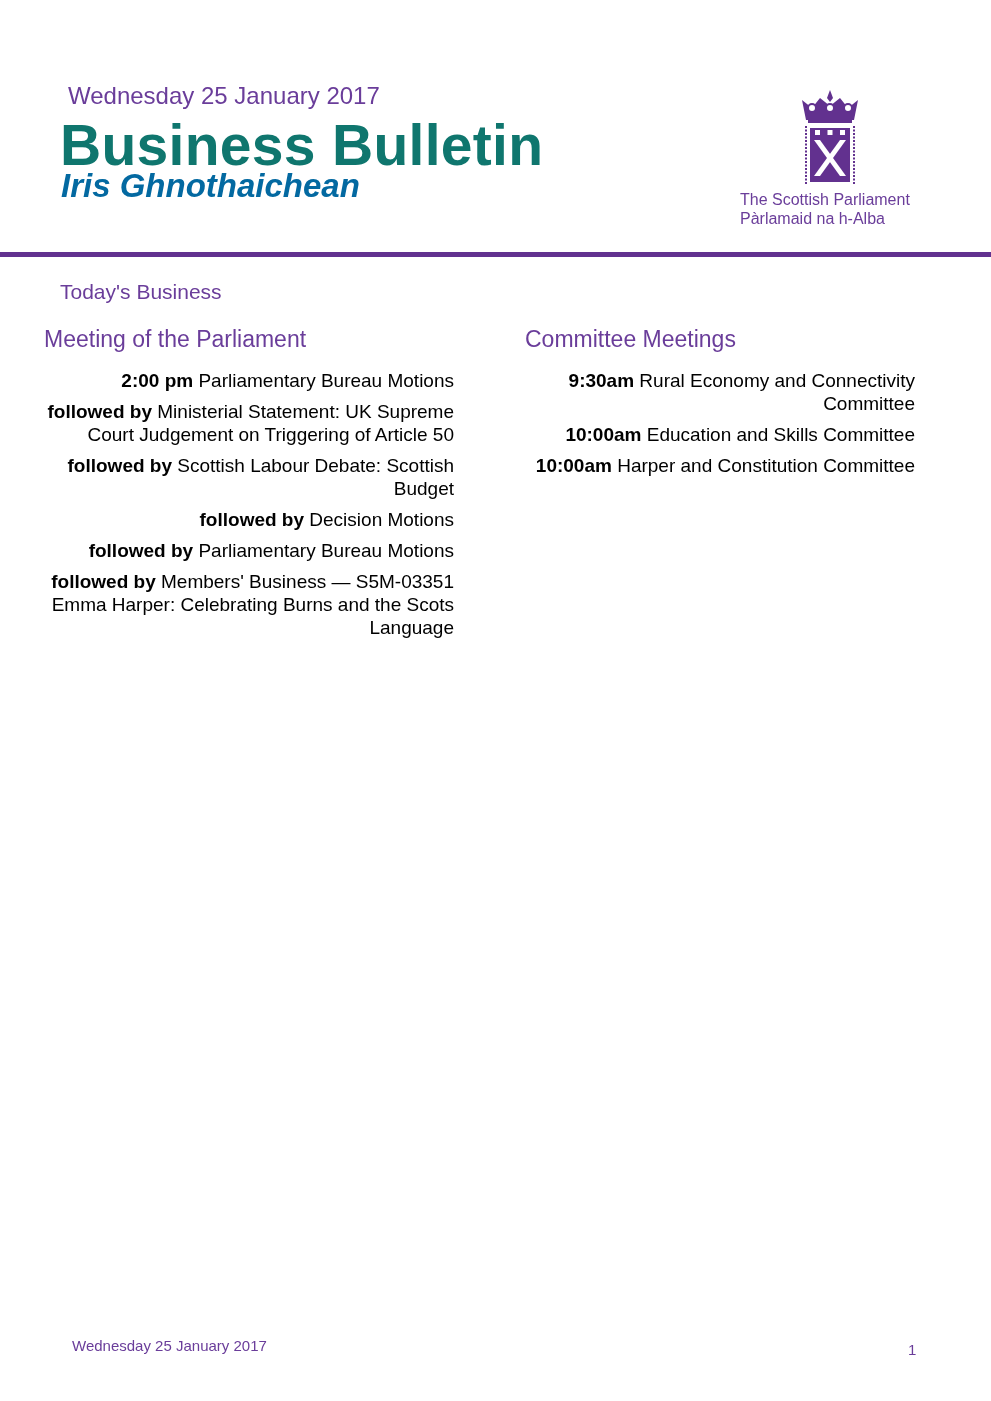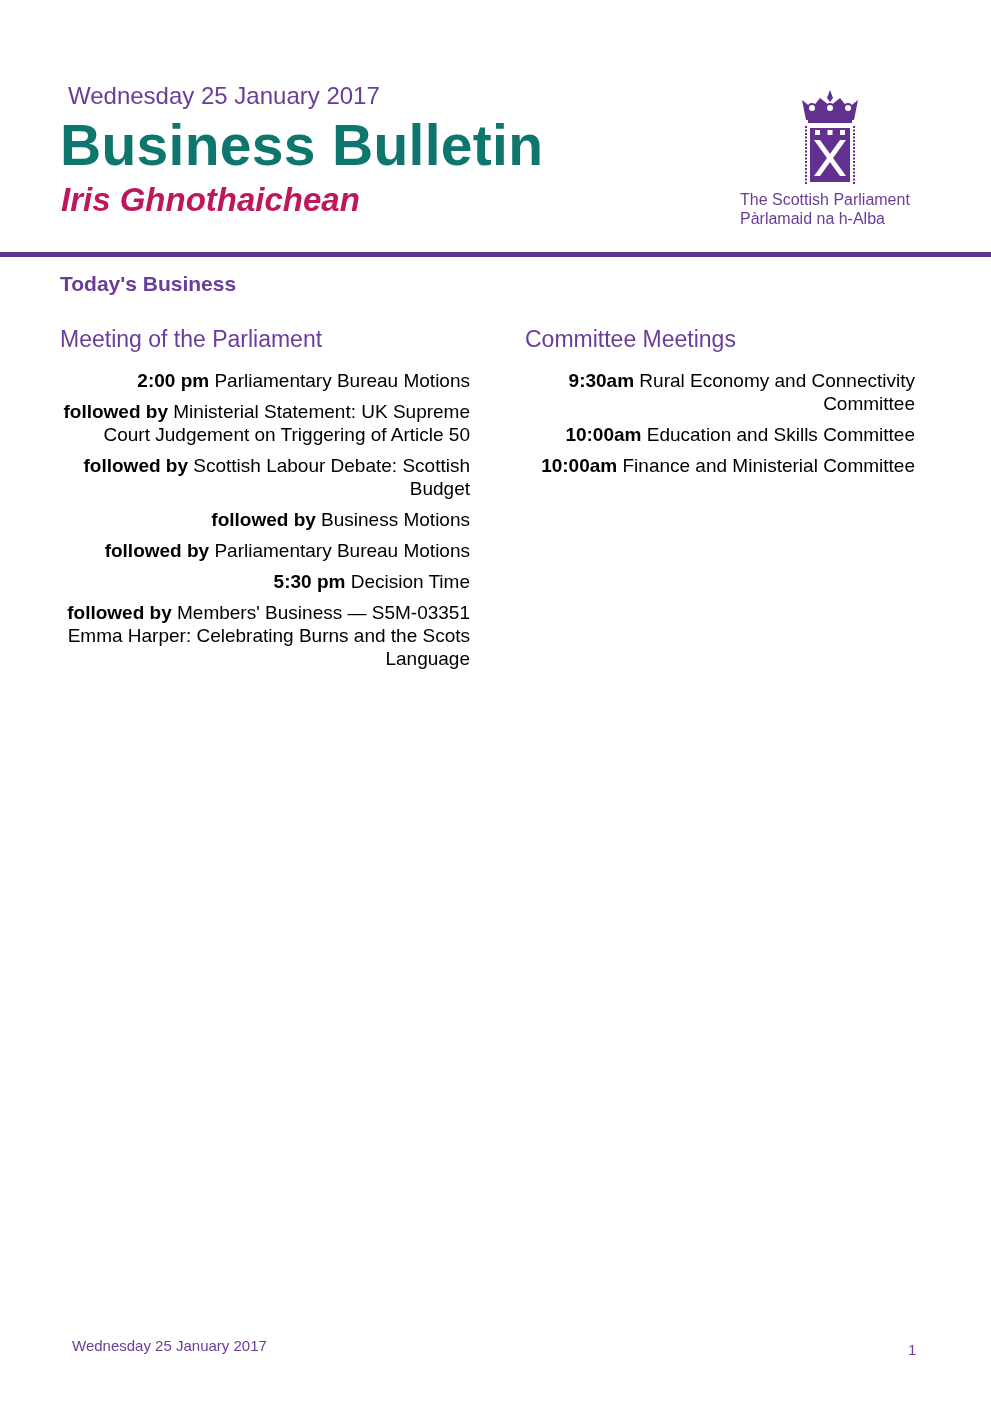--- a/index.html
+++ b/index.html
@@ -1,28 +1,28 @@
 <!DOCTYPE html>
 <html><head>
 <meta charset="utf-8">
 <style>
   html, body { margin: 0; padding: 0; background: #ffffff; }
   body { width: 991px; height: 1401px; position: relative; overflow: hidden;
          font-family: "Liberation Sans", sans-serif; color: #000; }
   .date-top { position: absolute; left: 68px; top: 82px; font-size: 24px; color: #6a3d9a; }
   .title { position: absolute; left: 60px; top: 112px; font-size: 57px; font-weight: bold; color: #0f766e; letter-spacing: 0.3px; }
-  .subtitle { position: absolute; left: 61px; top: 181px; font-size: 33px; font-weight: bold; font-style: italic; color: #be185d; }
+  .subtitle { position: absolute; left: 61px; top: 167px; font-size: 33px; font-weight: bold; font-style: italic; color: #0369a1; }
   .logo { position: absolute; left: 740px; top: 86px; width: 180px; height: 150px; }
   .logo svg { position: absolute; left: 58px; top: 0; }
   .logo-text { position: absolute; left: 0; top: 104px; width: 180px; text-align: left;
                font-size: 16px; color: #6a3d9a; line-height: 19px; }
   .rule { position: absolute; left: 0; top: 252px; width: 991px; height: 5px; background: #62318f; }
-  .today { position: absolute; left: 60px; top: 272px; font-size: 21px; font-weight: bold; color: #6a3d9a; }
+  .today { position: absolute; left: 60px; top: 280px; font-size: 21px; font-weight: normal; color: #6a3d9a; }
   .col { position: absolute; top: 325px; width: 410px; }
-  .col.left { left: 60px; }
+  .col.left { left: 44px; }
   .col.right { left: 525px; width: 390px; }
   .col h2 { margin: 0 0 16px 0; font-size: 23px; font-weight: normal; color: #6a3d9a; line-height: 28px; }
   .entry { font-size: 19px; line-height: 23px; margin-bottom: 8px; text-align: right; }
   .entry b { font-weight: bold; }
   .footer-date { position: absolute; left: 72px; top: 1337px; font-size: 15px; color: #6a3d9a; }
   .page-num { position: absolute; left: 908px; top: 1341px; font-size: 15px; color: #6a3d9a; }
 </style>
 </head>
 <body>
 
@@ -59,27 +59,26 @@
 
 <div class="rule"></div>
 
 <div class="today">Today's Business</div>
 
 <div class="col left">
   <h2>Meeting of the Parliament</h2>
   <div class="entry"><b>2:00 pm</b> <span>Parliamentary Bureau Motions</span></div>
   <div class="entry"><b>followed by</b> <span>Ministerial Statement: UK Supreme Court Judgement on Triggering of Article 50</span></div>
   <div class="entry"><b>followed by</b> <span>Scottish Labour Debate: Scottish Budget</span></div>
-  <div class="entry"><b>followed by</b> <span>Business Motions</span></div>
+  <div class="entry"><b>followed by</b> <span>Decision Motions</span></div>
   <div class="entry"><b>followed by</b> <span>Parliamentary Bureau Motions</span></div>
-  <div class="entry"><b>5:30 pm</b> <span>Decision Time</span></div>
   <div class="entry"><b>followed by</b> <span>Members' Business — S5M-03351 Emma Harper: Celebrating Burns and the Scots Language</span></div>
 </div>
 
 <div class="col right">
   <h2>Committee Meetings</h2>
   <div class="entry"><b>9:30am</b> <span>Rural Economy and Connectivity Committee</span></div>
   <div class="entry"><b>10:00am</b> <span>Education and Skills Committee</span></div>
-  <div class="entry"><b>10:00am</b> <span>Finance and Ministerial Committee</span></div>
+  <div class="entry"><b>10:00am</b> <span>Harper and Constitution Committee</span></div>
 </div>
 
 <div class="footer-date">Wednesday 25 January 2017</div>
 <div class="page-num">1</div>
 
 </body></html>

